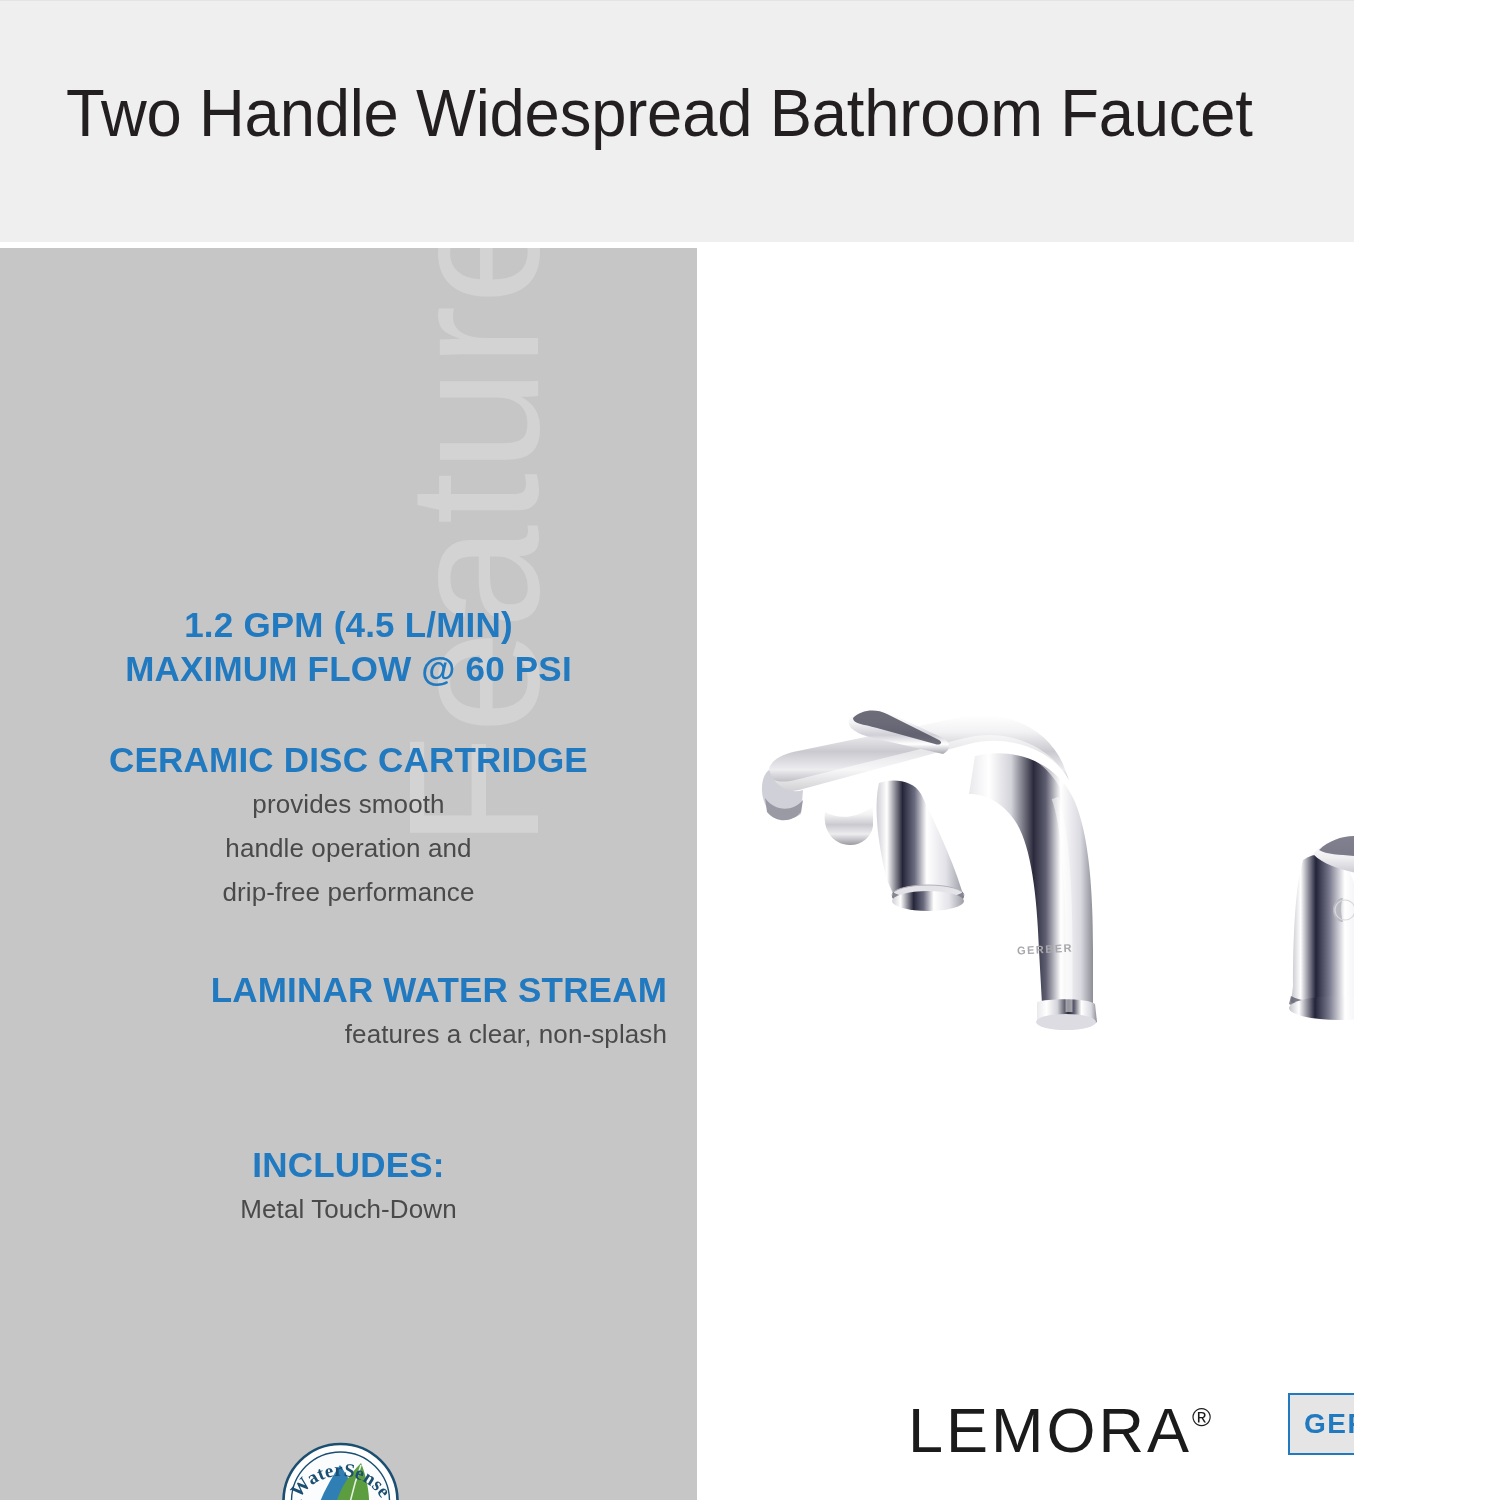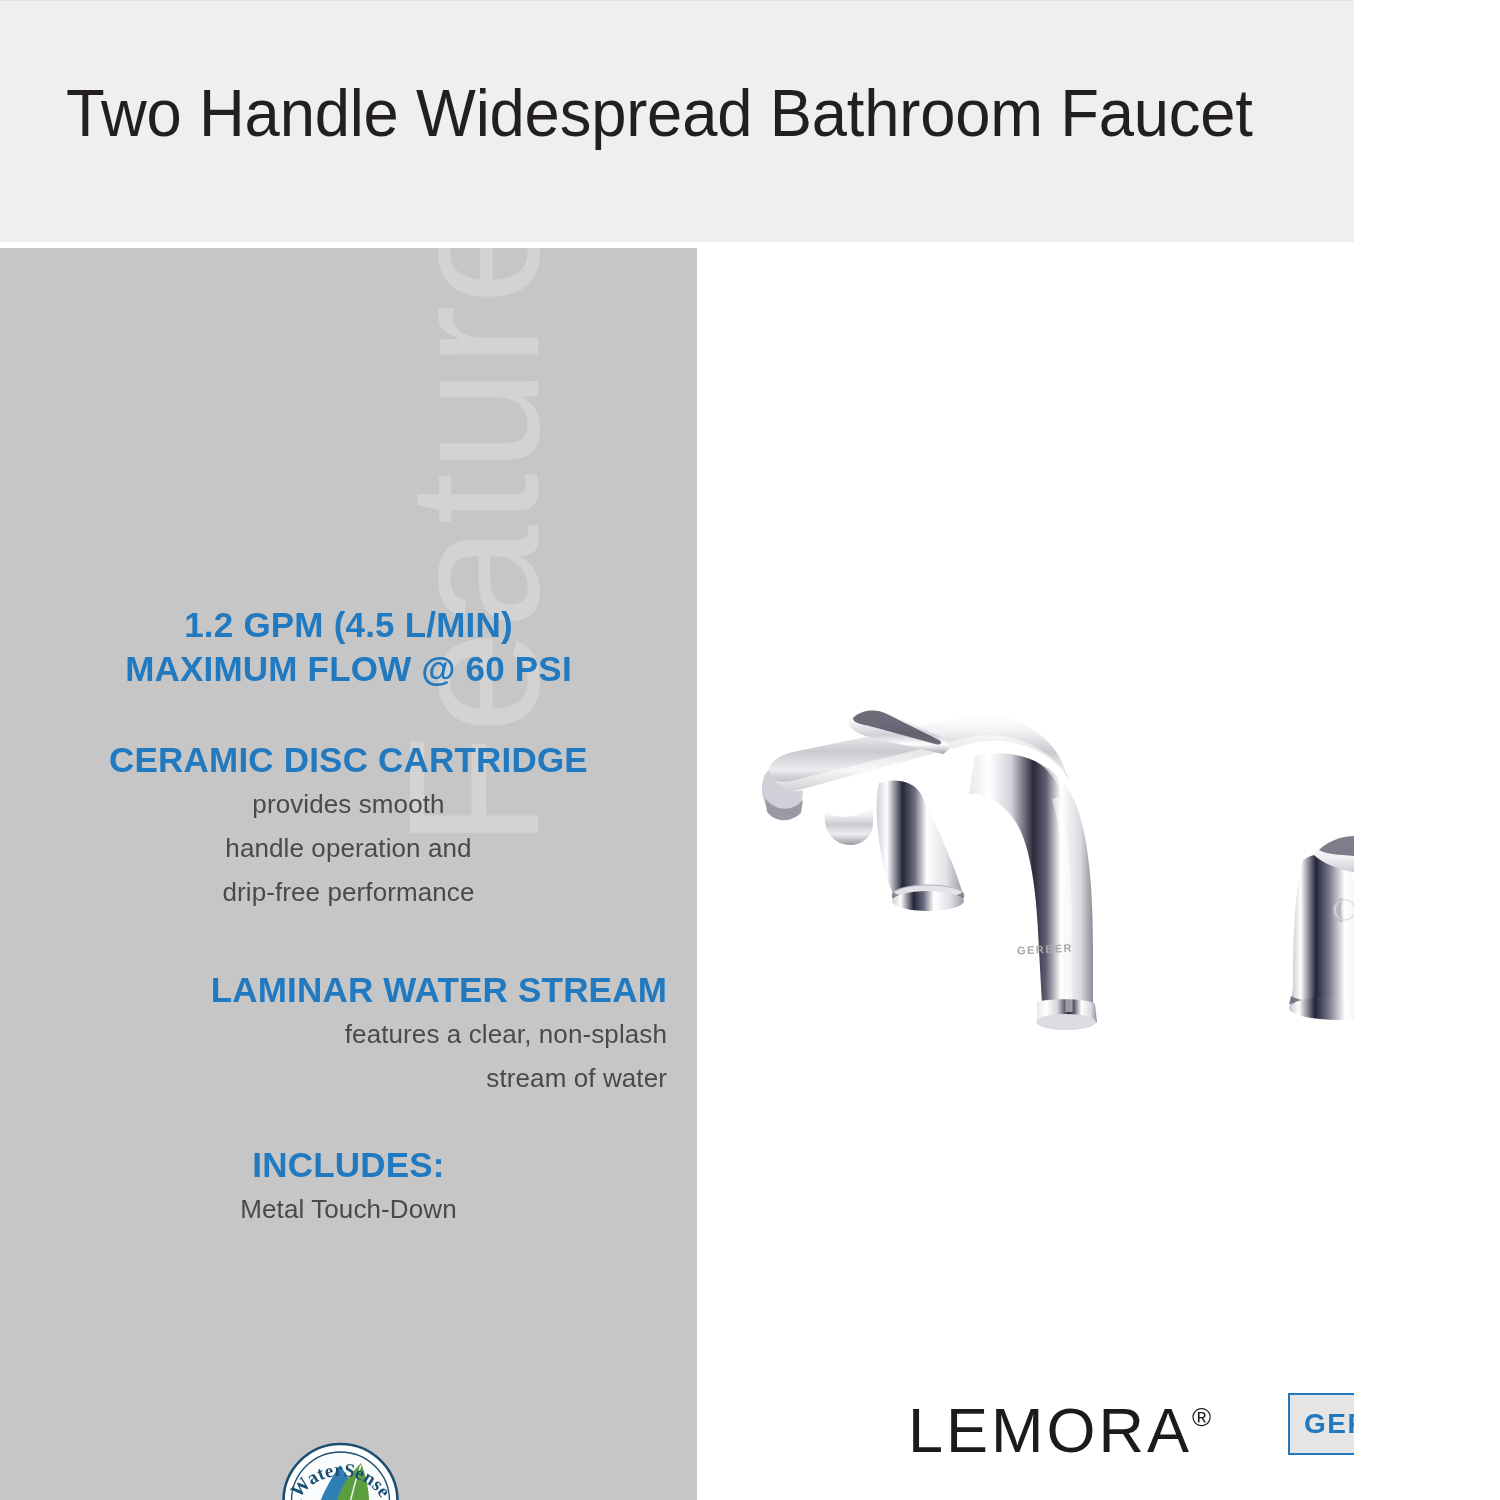--- a/index.html
+++ b/index.html
@@ -195,21 +195,20 @@
     <div class="feat-block" id="block-disc">
       <div class="feat-head">CERAMIC DISC CARTRIDGE</div>
       <div class="feat-body">provides smooth</div>
       <div class="feat-body">handle operation and</div>
       <div class="feat-body">drip-free performance</div>
     </div>
 
     <div class="feat-block" id="block-lam">
       <div class="feat-head">LAMINAR WATER STREAM</div>
       <div class="feat-body">features a clear, non-splash</div>
-      <div class="feat-body">stream of water</div>
     </div>
 
     <div class="feat-block" id="block-inc">
       <div class="feat-head">INCLUDES:</div>
       <div class="feat-body">Metal Touch-Down</div>
     </div>
 
     <div id="watersense">
       <svg width="135" height="124" viewBox="0 0 135 124">
         <defs>

